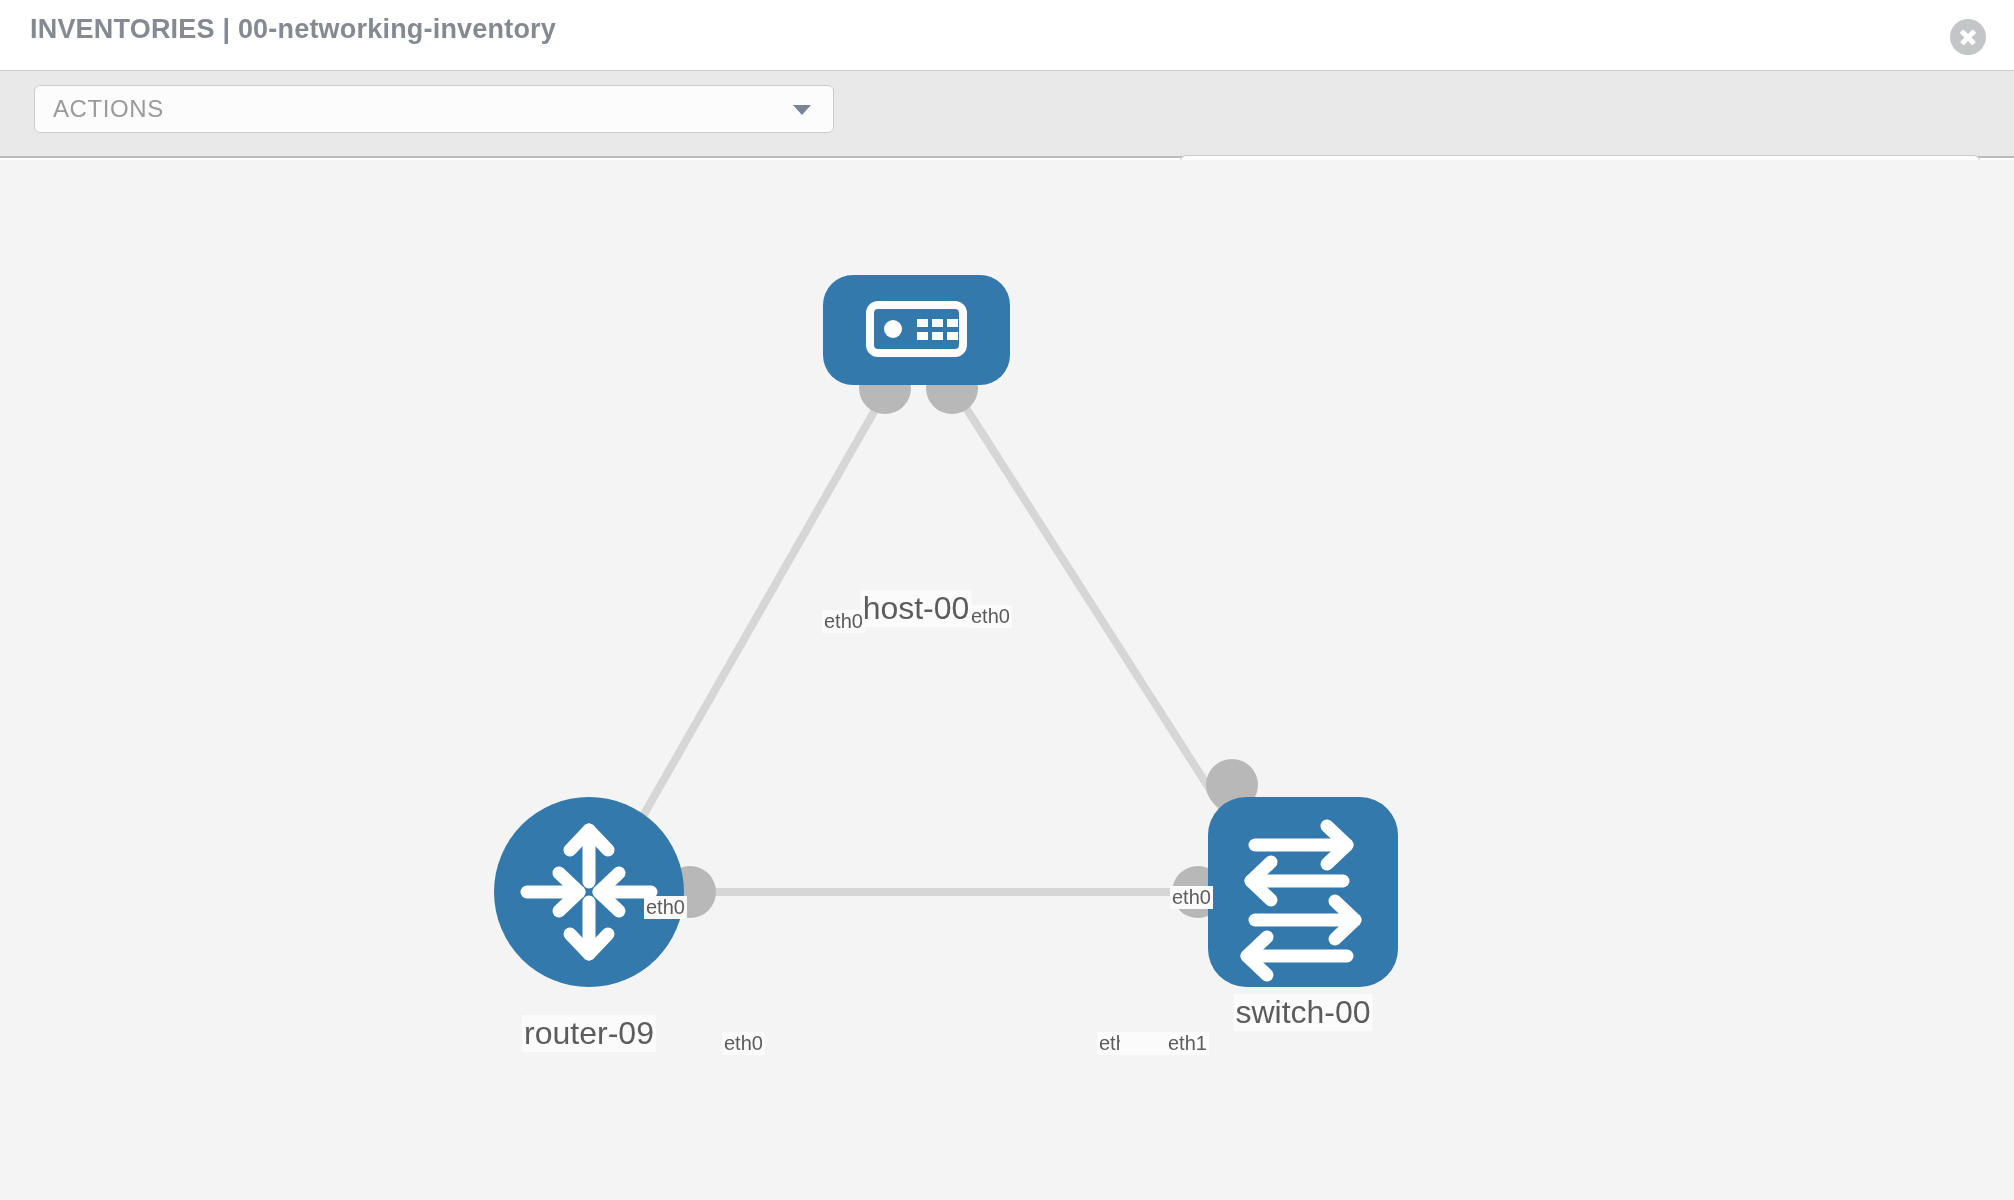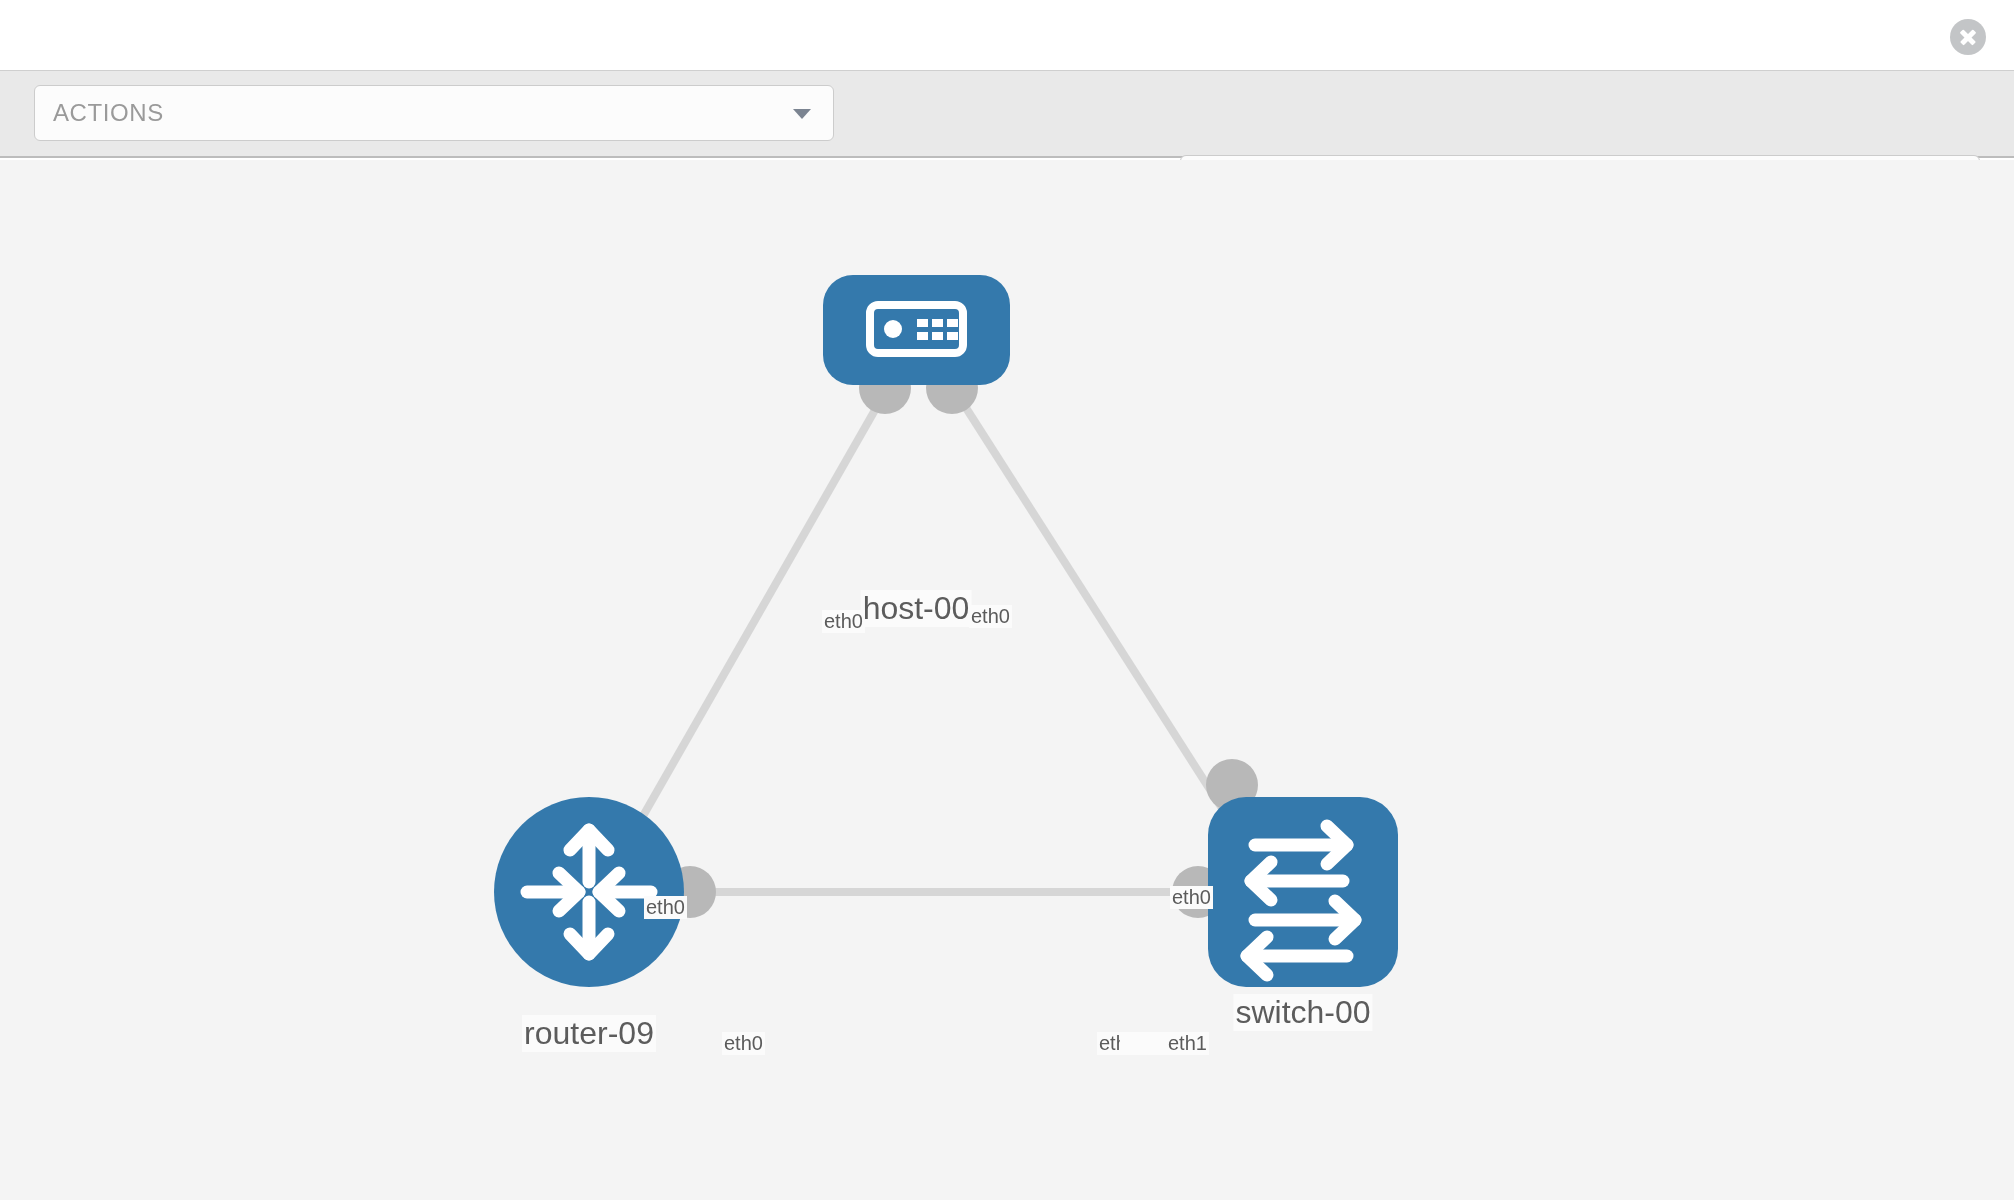--- a/index.html
+++ b/index.html
@@ -45,21 +45,21 @@
   
   .toolbar {
     position: absolute; left: 0; top: 70px;
     width: 2014px; height: 88px;
     background: #e9e9e9;
     border-top: 1px solid #cfcfcf;
     border-bottom: 2px solid #bcbcbc;
   }
   .actions-select {
     position: absolute; left: 34px; top: 14px;
-    width: 800px; height: 56px;
+    width: 800px; height: 48px;
     background: #fcfcfc;
     border: 1px solid #cccccc;
     border-radius: 6px;
     display: flex; align-items: center;
     cursor: pointer;
   }
   .actions-label {
     margin-left: 18px;
     font-size: 24px; color: #9a9a9a;
     letter-spacing: 0.6px;
@@ -123,20 +123,21 @@
     white-space: nowrap;
     padding: 0 2px;
   }
 </style>
 </head>
 <body>
 
 <div id="app">
 
   <div class="header">
+    <div class="page-title">INVENTORIES | 00-networking-inventory</div>
     <div class="close-btn"></div>
   </div>
 
   <div class="toolbar">
 
     <div class="actions-select">
       <span class="actions-label">ACTIONS</span>
       <span class="caret"></span>
     </div>
 

